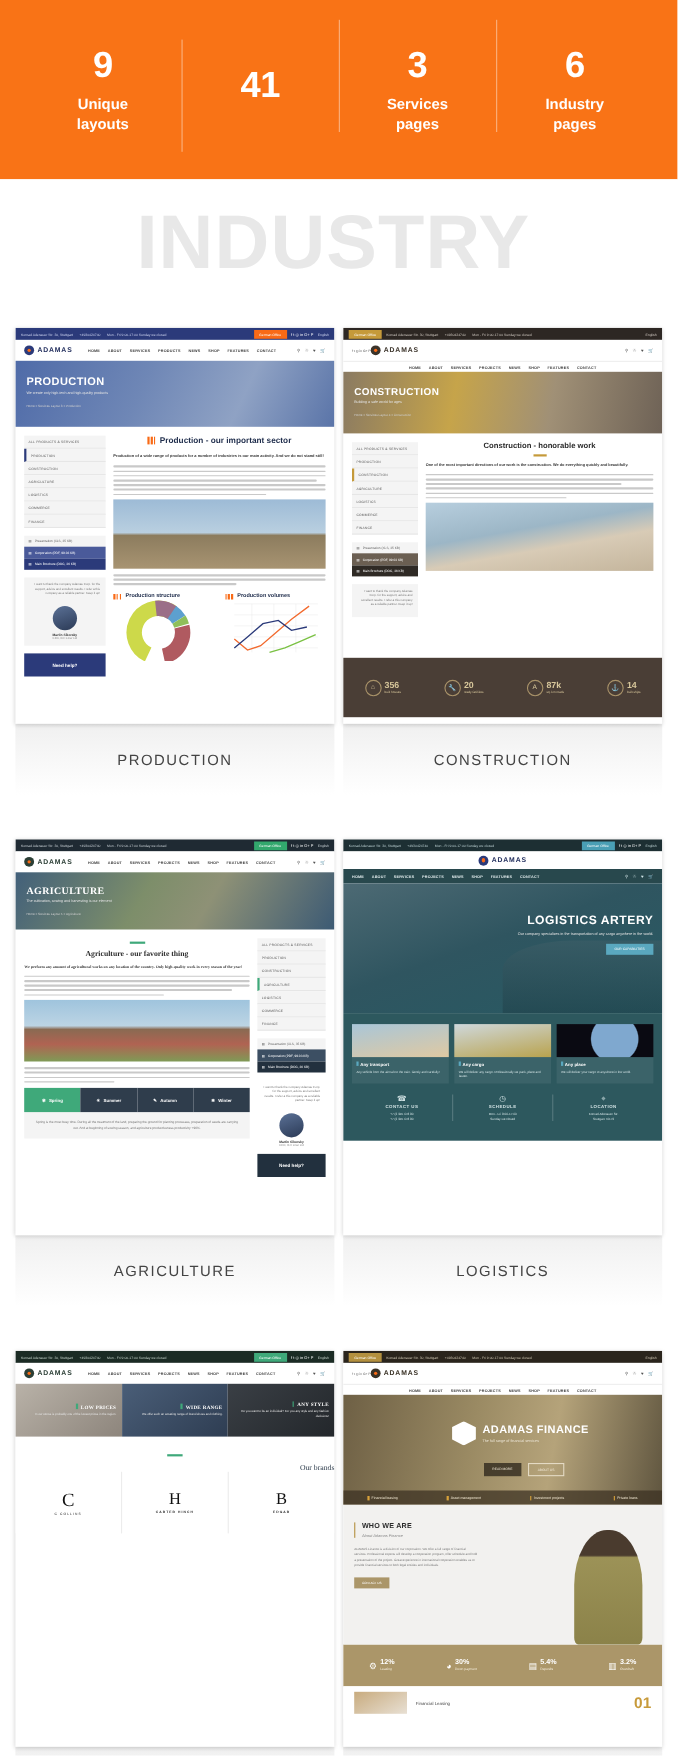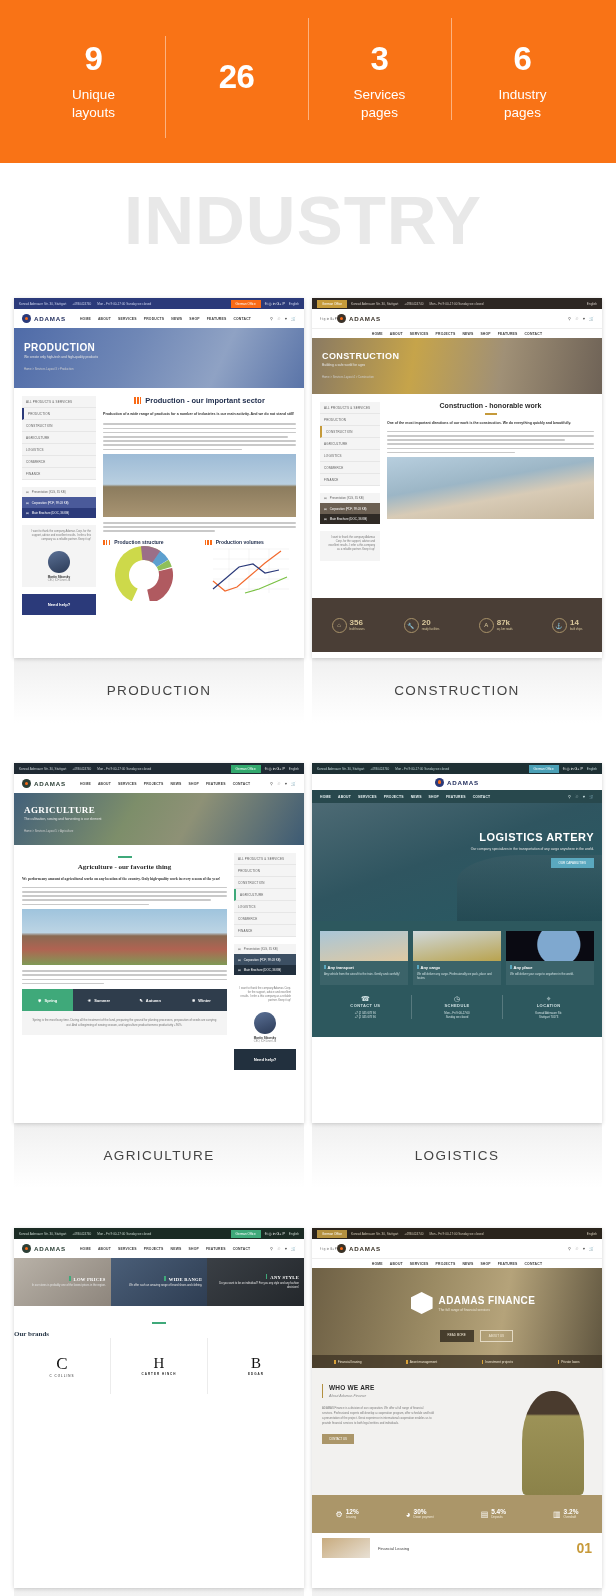--- a/index.html
+++ b/index.html
@@ -36,21 +36,21 @@
   }
   .stat-num {
     font-size: 33px;
     font-weight: bold;
     line-height: 1.0;
     letter-spacing: -0.5px;
     margin-bottom: 11px;
   }
   .stat-label {
     font-size: 13.5px;
-    font-weight: 400;
+    font-weight: 700;
     line-height: 1.33;
   }
 
   
   .title-block {
     width: 616px;
     height: 135px;
     background: #ffffff;
     position: relative;
     display: flex;
@@ -210,21 +210,21 @@
 
 <div class="stats-bar">
   <div class="stat">
     <div class="stat-num">9</div>
     <div class="stat-label">
       <span>Unique</span><br>
       <span>layouts</span>
     </div>
   </div>
   <div class="stat">
-    <div class="stat-num">26</div>
+    <div class="stat-num">41</div>
   </div>
   <div class="stat">
     <div class="stat-num">3</div>
     <div class="stat-label">
       <span>Services</span><br>
       <span>pages</span>
     </div>
   </div>
   <div class="stat">
     <div class="stat-num">6</div>
@@ -749,21 +749,21 @@
             <div class="h" style="font-family:'Liberation Serif',serif"><span style="display:inline-block;width:1.5px;height:5px;background:#3fa97a;margin-right:3px;vertical-align:-0.5px"></span><span>WIDE RANGE</span></div>
             <div class="s">We offer such an amazing range of brand shoes and clothing.</div>
           </div>
           <div class="m-tile" style="background:linear-gradient(140deg,#3a3f45,#23272b)">
             <div class="h" style="font-family:'Liberation Serif',serif"><span style="display:inline-block;width:1.5px;height:5px;background:#3fa97a;margin-right:3px;vertical-align:-0.5px"></span><span>ANY STYLE</span></div>
             <div class="s">Do you want to be an individual? For you any style and any fashion decisions!</div>
           </div>
         </div>
         <div style="padding-top:16px;background:#fff">
           <div style="width:14px;height:1.5px;background:#3fa97a;margin:0 auto 6px"></div>
-          <div style="text-align:left;font-size:7px;font-weight:bold;color:#2b3a4a;font-family:'Liberation Serif',serif">Our brands</div>
+          <div style="text-align:right;font-size:7px;font-weight:normal;color:#2b3a4a;font-family:'Liberation Serif',serif">Our brands</div>
           <div class="m-brands">
             <div class="m-brand">
               <div style="font-size:17px;font-family:'Liberation Serif',serif;color:#111">C</div>
               <div style="font-size:3px;letter-spacing:1px;color:#222">C COLLINS</div>
             </div>
             <div class="m-brand">
               <div style="font-size:15px;font-family:'Liberation Serif',serif;color:#111">H</div>
               <div style="font-size:3px;letter-spacing:1px;color:#222;font-weight:bold">CARTER HINCH</div>
             </div>
             <div class="m-brand" style="border-right:none">

